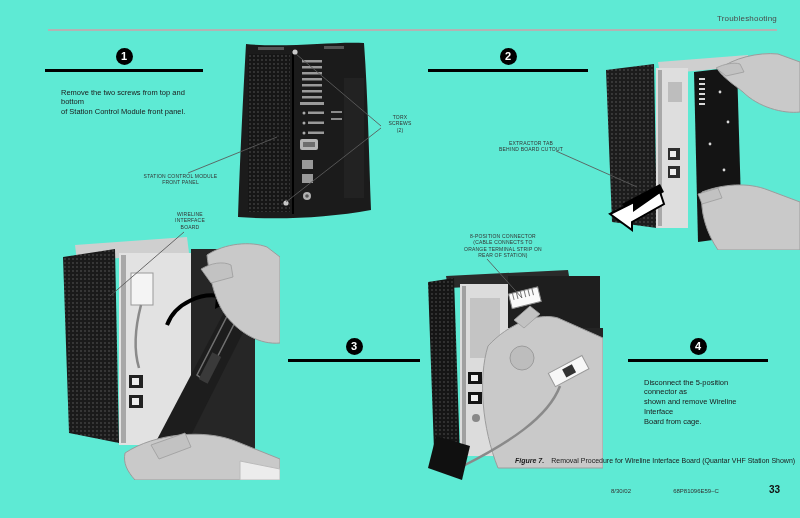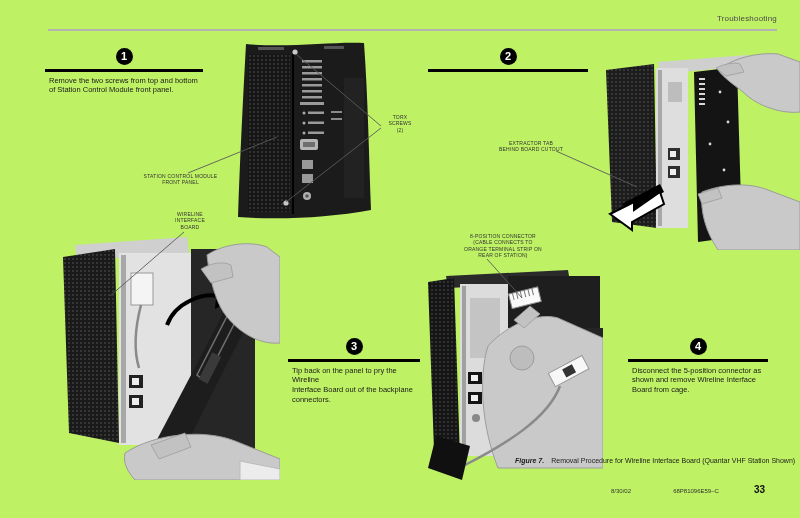--- a/index.html
+++ b/index.html
@@ -1,54 +1,54 @@
 <!DOCTYPE html>
 <html><head>
 <meta charset="utf-8">
 <style>
   html,body{margin:0;padding:0;background:#ffffff;}
   .page{
-    position:relative;width:800px;height:518px;background:#bef264;overflow:hidden;
+    position:relative;width:800px;height:518px;background:#5eead4;overflow:hidden;
     font-family:"Liberation Sans", sans-serif;color:#111;
   }
   
   .hdr-title{position:absolute;top:14px;right:23px;font-size:8px;color:#4a4a4a;letter-spacing:.2px;}
   .hdr-rule{position:absolute;top:29px;left:48px;width:729px;height:2px;background:#b3b3b3;}
 
   
   .step{position:absolute;}
   .step-num{
     width:17px;height:17px;border-radius:50%;background:#000;color:#fff;
     font-size:11px;font-weight:bold;line-height:17px;text-align:center;
     margin:0 auto 4px auto;
   }
   .step-rule{height:2.5px;background:#000;margin-bottom:4px;}
   .step-text{
-    margin:4px;font-size:7.5px;line-height:1.33;color:#1a1a1a;white-space:pre-line;
+    margin:16px;font-size:7.5px;line-height:1.33;color:#1a1a1a;white-space:pre-line;
   }
 
   
   .callout{
     position:absolute;font-size:5px;line-height:1.25;color:#333;
     text-align:center;white-space:pre-line;letter-spacing:.2px;
   }
 
   
   .photo{position:absolute;}
   .photo svg{display:block;}
 
   
   .leader-overlay{position:absolute;left:0;top:0;width:800px;height:518px;pointer-events:none;}
 
   
   .fig-caption{position:absolute;left:515px;top:457px;font-size:7px;color:#1a1a1a;white-space:nowrap;}
   .fig-label{font-weight:bold;font-style:italic;margin-right:7px;}
   .foot-date{position:absolute;left:598px;top:488px;width:46px;text-align:center;font-size:6px;color:#333;}
   .foot-doc{position:absolute;left:656px;top:488px;width:80px;text-align:center;font-size:6px;color:#333;}
-  .foot-page{position:absolute;left:754px;top:484px;width:26px;font-size:10px;font-weight:bold;color:#111;}
+  .foot-page{position:absolute;left:754px;top:484px;width:26px;text-align:right;font-size:10px;font-weight:bold;color:#111;}
 </style>
 </head>
 <body>
 
 <div class="page">
 
   <div class="hdr-title">Troubleshooting</div>
   <div class="hdr-rule"></div>
 
   <div class="step" style="left:45px;top:48px;width:158px;">
@@ -59,23 +59,20 @@
   </div>
 
   <div class="step" style="left:428px;top:48px;width:160px;">
     <div class="step-num">2</div>
     <div class="step-rule"></div>
   </div>
 
   <div class="step" style="left:288px;top:338px;width:132px;">
     <div class="step-num">3</div>
     <div class="step-rule"></div>
-    <p class="step-text">Tip back on the panel to pry the Wireline
-Interface Board out of the backplane
-connectors.</p>
   </div>
 
   <div class="step" style="left:628px;top:338px;width:140px;">
     <div class="step-num">4</div>
     <div class="step-rule"></div>
     <p class="step-text">Disconnect the 5-position connector as
 shown and remove Wireline Interface
 Board from cage.</p>
   </div>
 

